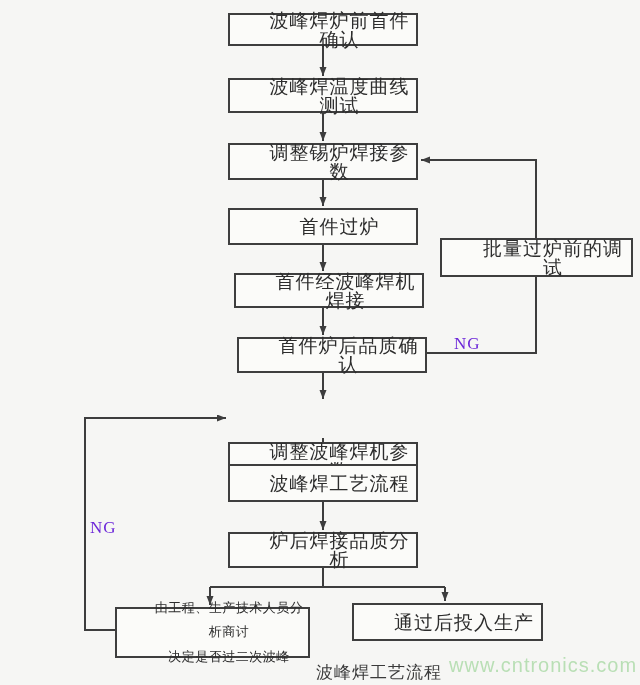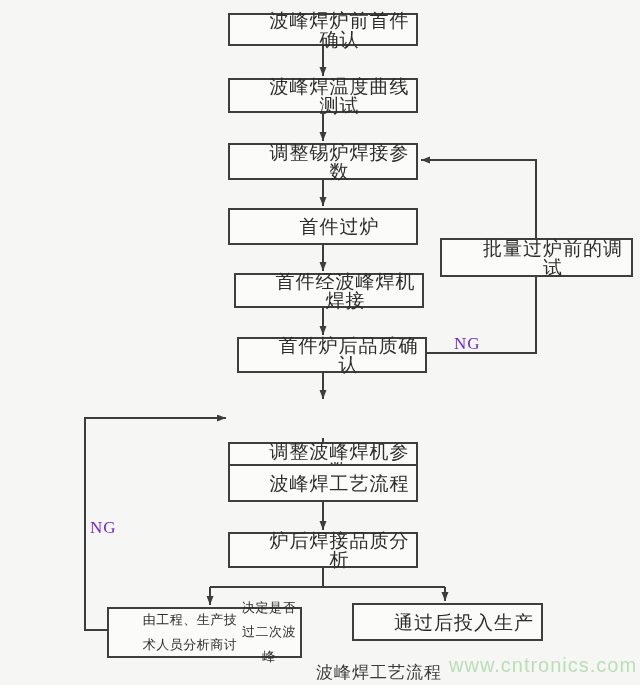--- a/index.html
+++ b/index.html
@@ -36,22 +36,22 @@
   .step2 { left:228px; top:78px;  width:190px; height:35px; }
   .step3 { left:228px; top:143px; width:190px; height:37px; }
   .step4 { left:228px; top:208px; width:190px; height:37px; }
   .step5 { left:228px; top:273px; width:190px; height:35px;margin-left:6px; }
   .step6 { left:228px; top:337px; width:190px; height:36px;margin-left:9px; }
   .step7 { left:228px; top:401px; width:190px; height:37px;margin-top:41px; }
   .step8 { left:228px; top:464px; width:190px; height:38px; }
   .step9 { left:228px; top:532px; width:190px; height:36px; }
   .sidebox   { left:440px; top:238px; width:193px; height:39px; }
   .decisionbox {
-    left:107px; top:607px; width:195px; height:51px;
-    flex-direction:row;
+    left:115px; top:607px; width:195px; height:51px;
+    flex-direction:column;
     font-size:13px;
     letter-spacing:0.5px;
     line-height:1.85;
   }
   .productionbox { left:352px; top:603px; width:191px; height:38px; }
   .ng {
     position:absolute;
     color:#6d28d9;
     font-size:17px;
     letter-spacing:1px;

